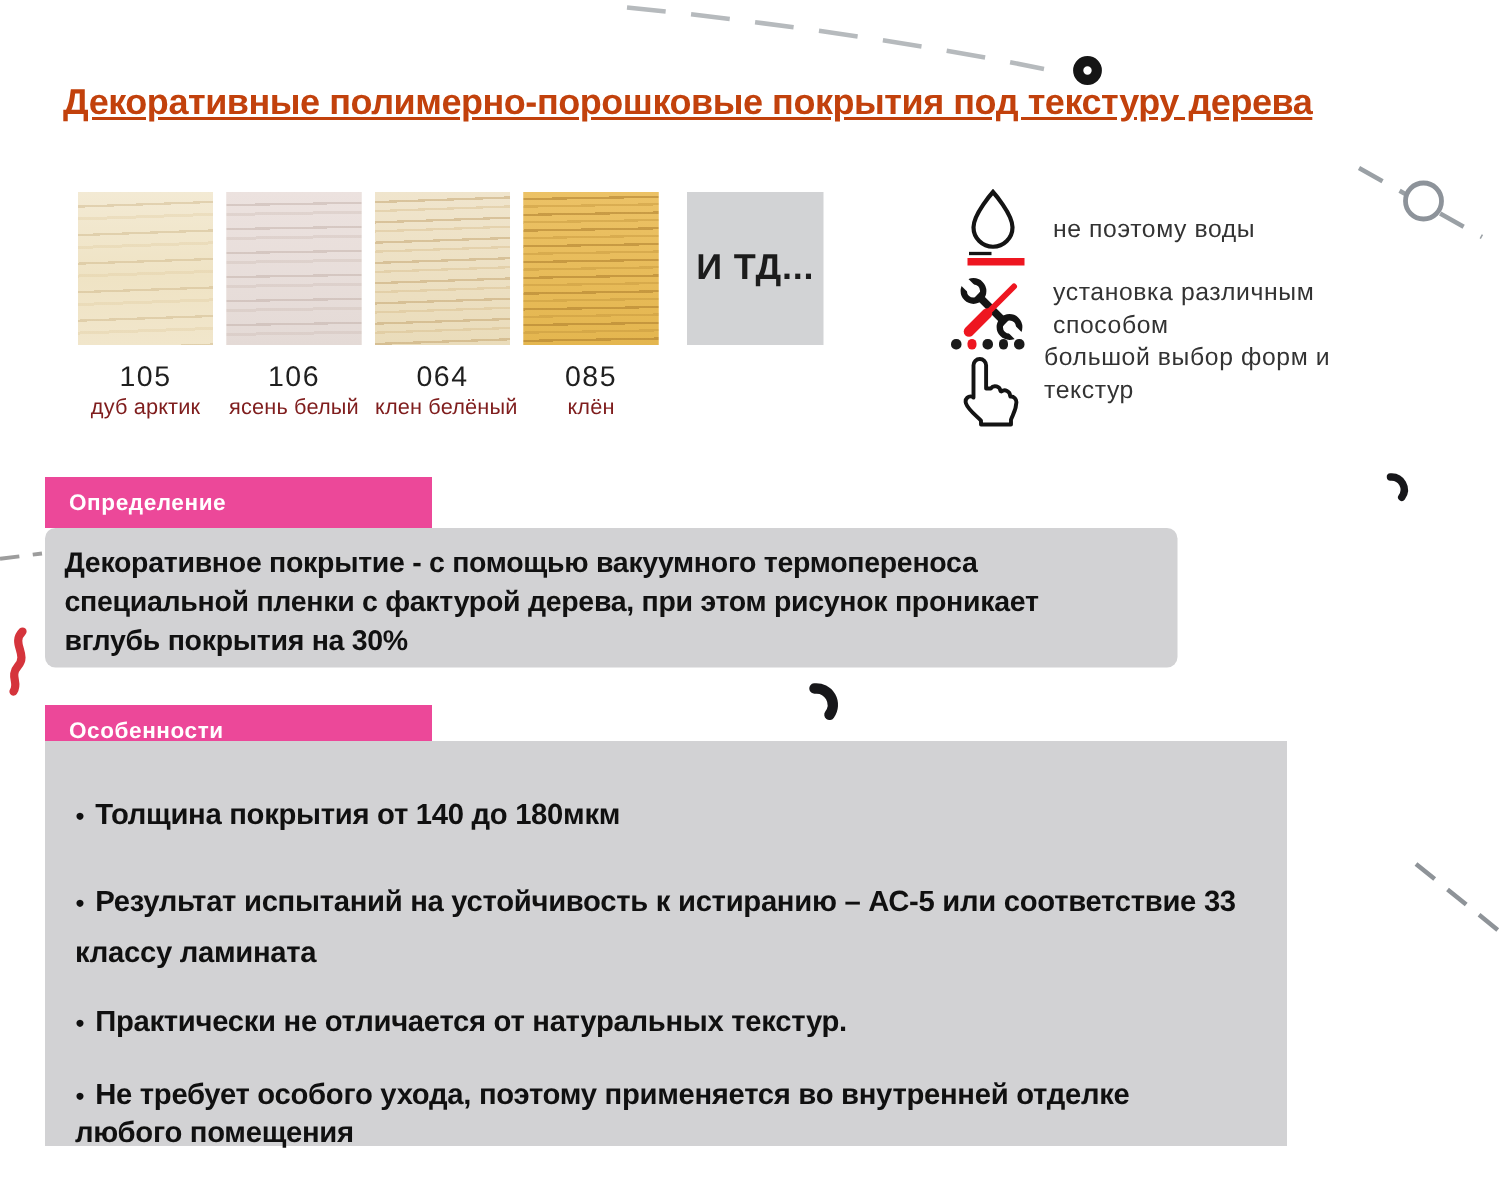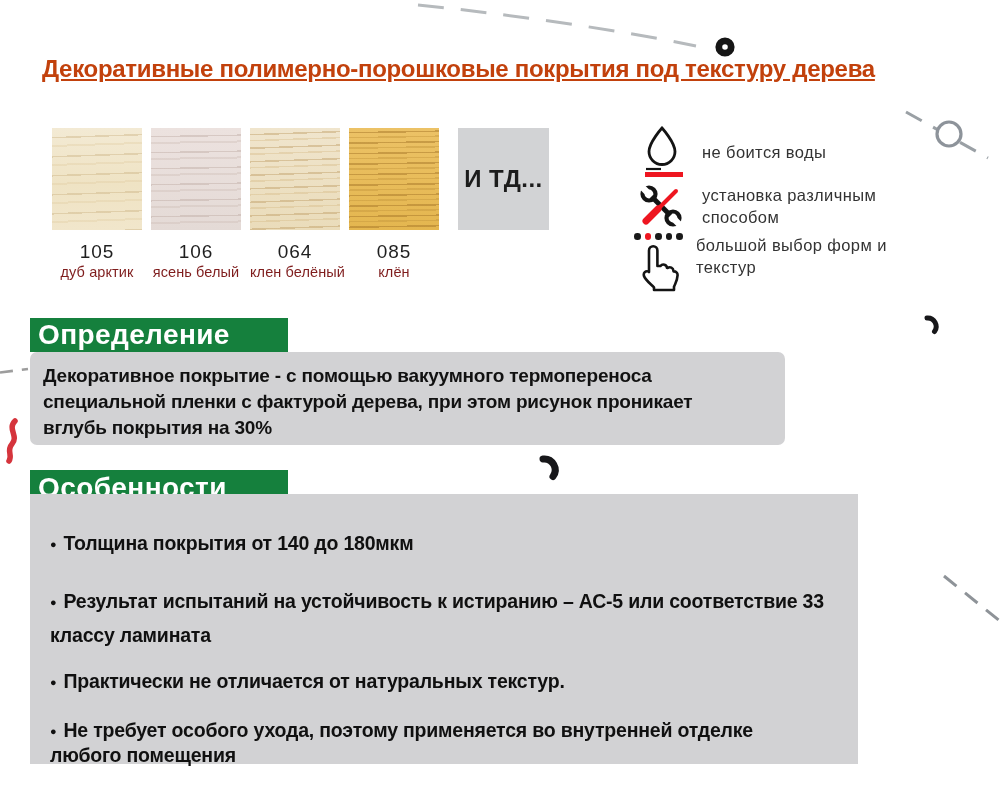--- a/index.html
+++ b/index.html
@@ -40,32 +40,32 @@
       rgba(120,80,20,0) 0 4px, rgba(166,118,40,.5) 4px 5.5px,
       rgba(120,80,20,0) 5.5px 9px, rgba(196,150,60,.46) 9px 10.5px),
       linear-gradient(180deg,#ecc266,#e4b64f); }
   .swatch-etc { margin-left:10px; width:91px; height:102px; background:#d2d3d5;
     display:flex; align-items:center; justify-content:center;
     font-size:24px; font-weight:700; color:#1c1c1c; letter-spacing:0.5px; }
   
   .feature-row { position:absolute; display:flex; }
   .feat-1 { left:638px; top:124px; }
   .feat-2 { left:638px; top:183px; }
-  .feat-3 { left:632px; top:233px; }
+  .feat-3 { left:632px; top:226px; }
   .feat-icon { width:52px; flex:0 0 52px; }
   .feat-label { font-size:16.5px; color:#333; letter-spacing:0.4px; line-height:1.32;
     align-self:center; width:235px; margin-left:12px; }
   .feat-2 .feat-label, .feat-3 .feat-label { align-self:flex-start; margin-top:2px; }
   .dots { display:flex; gap:4px; margin:0 0 2px 2px; }
   .dot { width:6.5px; height:6.5px; border-radius:50%; background:#1a1a1a; }
   .dot.red { background:#ee1620; }
   
-  .sec-head { position:absolute; left:30px; background:#15803d; color:#ffffff;
-    font-size:28px; font-weight:700; letter-spacing:0.4px;
-    display:flex; align-items:center; padding-left:8px; }
+  .sec-head { position:absolute; left:30px; background:#ec4899; color:#ffffff;
+    font-size:15px; font-weight:700; letter-spacing:0.4px;
+    display:flex; align-items:center; padding-left:16px; }
   .sec-head-1 { top:318px; width:258px; height:34px; }
   .sec-head-2 { top:470px; width:258px; height:35px; }
   .sec-panel { position:absolute; left:30px; background:#d2d2d4; color:#111; }
   .sec-panel-1 { top:352px; width:755px; height:93px; padding:11px 60px 0 13px;
     font-size:19px; font-weight:700; line-height:1.36; letter-spacing:-0.2px;border-radius:7px; }
   .sec-panel-2 { top:494px; width:828px; height:270px; padding:37px 24px 0 20px; }
   .bullet { font-size:19.5px; font-weight:700; letter-spacing:-0.2px; line-height:1.3; color:#101010; }
   .bullet::before { content:"●"; font-size:11px; vertical-align:2px; margin-right:7px; }
   .bullet-2 { margin-top:29px; line-height:1.72; }
   .bullet-3 { margin-top:17px; }
@@ -107,21 +107,21 @@
   </div>
 
   <div class="feature-row feat-1">
     <div class="feat-icon">
       <svg width="48" height="54" viewBox="0 0 48 54">
         <path d="M24,4 C24,4 11,18.5 11,27.5 a13,13 0 0 0 26,0 C37,18.5 24,4 24,4 Z" fill="#ffffff" stroke="#141414" stroke-width="2.8"></path>
         <line x1="8" y1="45" x2="23" y2="45" stroke="#141414" stroke-width="2.2"></line>
         <line x1="7" y1="50.5" x2="45" y2="50.5" stroke="#ee1620" stroke-width="5"></line>
       </svg>
     </div>
-    <div class="feat-label">не боится воды</div>
+    <div class="feat-label">не поэтому воды</div>
   </div>
 
   <div class="feature-row feat-2">
     <div class="feat-icon">
       <svg width="46" height="44" viewBox="0 0 46 44">
         <circle cx="11" cy="11" r="6.5" fill="none" stroke="#141414" stroke-width="4.2"></circle>
         <line x1="11" y1="11" x2="1" y2="1" stroke="#ffffff" stroke-width="6.5"></line>
         <circle cx="35" cy="35" r="6.5" fill="none" stroke="#141414" stroke-width="4.2"></circle>
         <line x1="35" y1="35" x2="45" y2="45" stroke="#ffffff" stroke-width="6.5"></line>
         <line x1="13.5" y1="13.5" x2="32.5" y2="32.5" stroke="#141414" stroke-width="5"></line>

